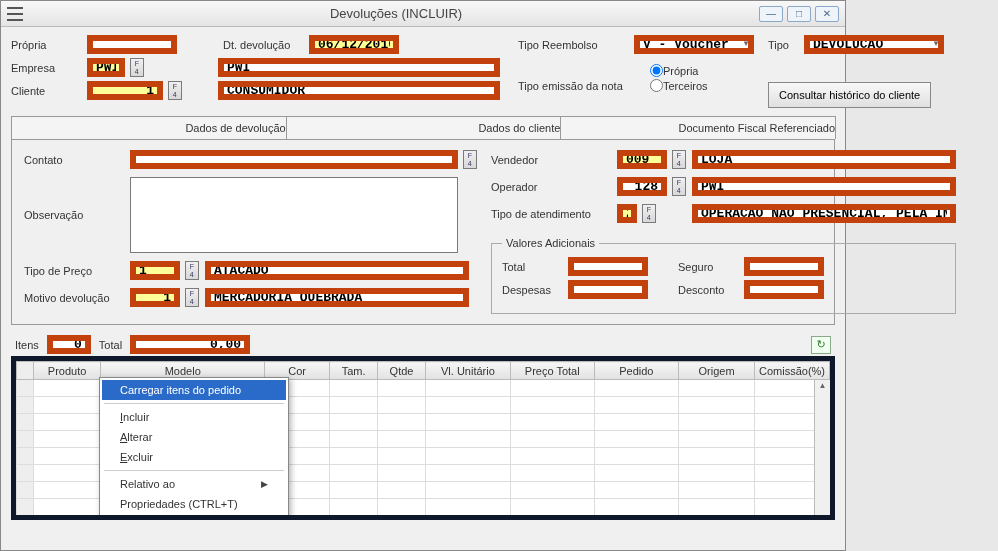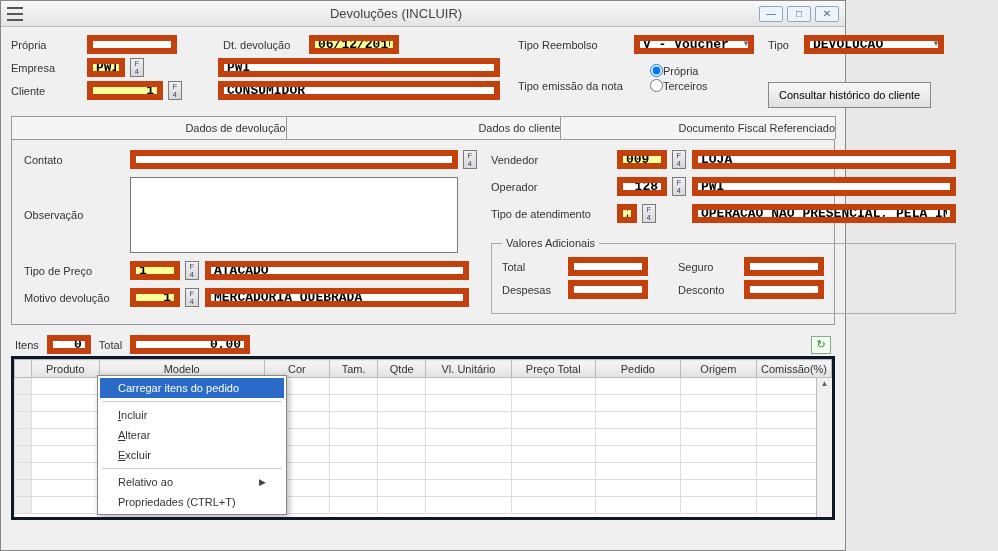--- a/index.html
+++ b/index.html
@@ -152,21 +152,21 @@
     margin-left: auto;
     width: 20px; height: 18px;
     border: 1px solid #8a8;
     background: #f0fff0;
     display: flex; align-items: center; justify-content: center;
     color: #2a7a2a;
     font-size: 11px;
     cursor: pointer;
   }
   .grid {
-    border: 3px solid #0f172a;
+    border: 5px solid #0f172a;
     margin-top: 2px;
     height: 164px;
     position: relative;
     background: #fff;
     overflow: hidden;
   }
   .grid table {
     border-collapse: collapse;
     width: 100%;
     font-size: 11px;

